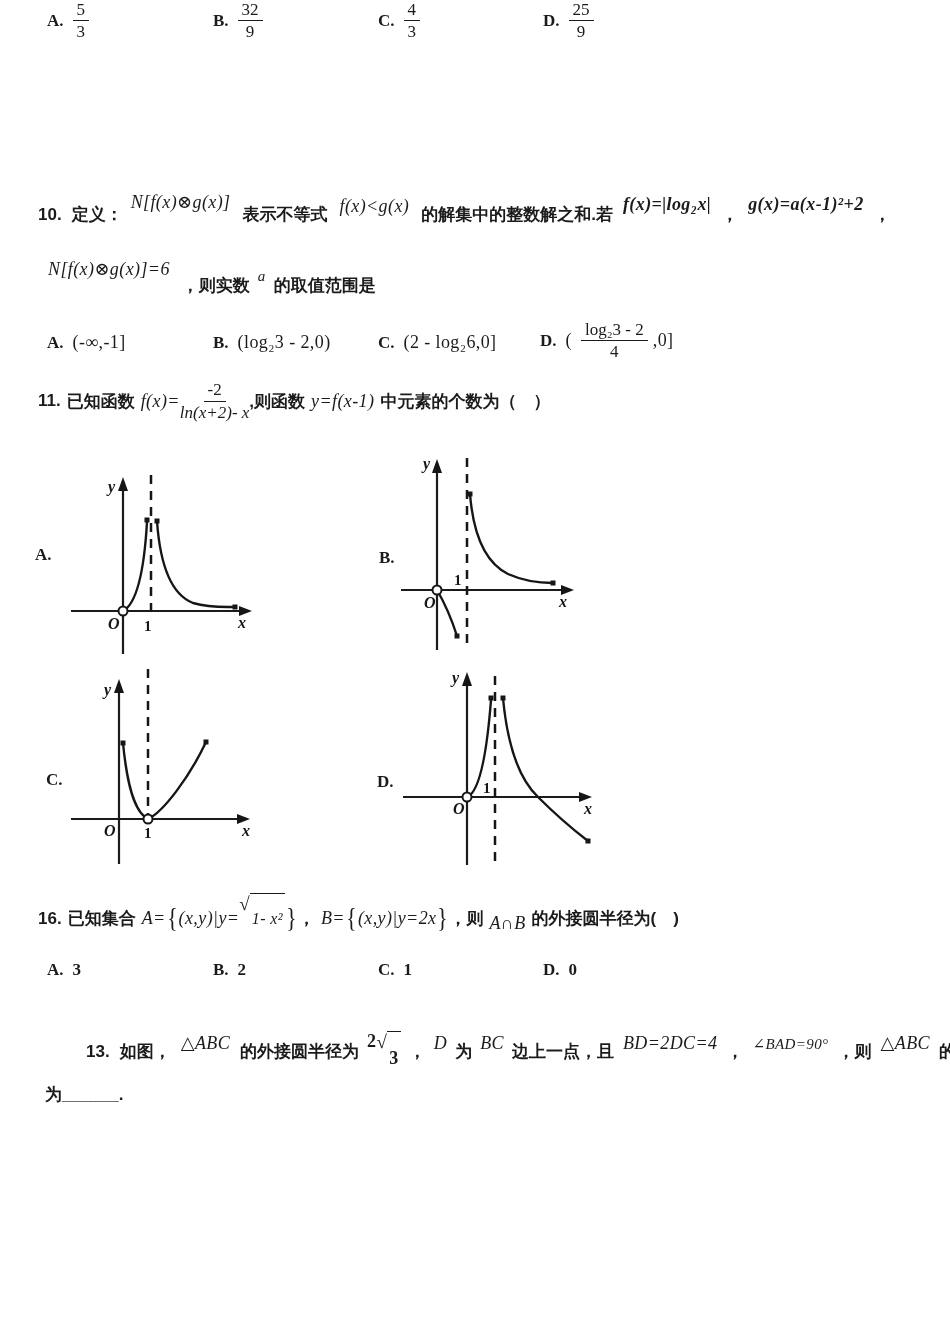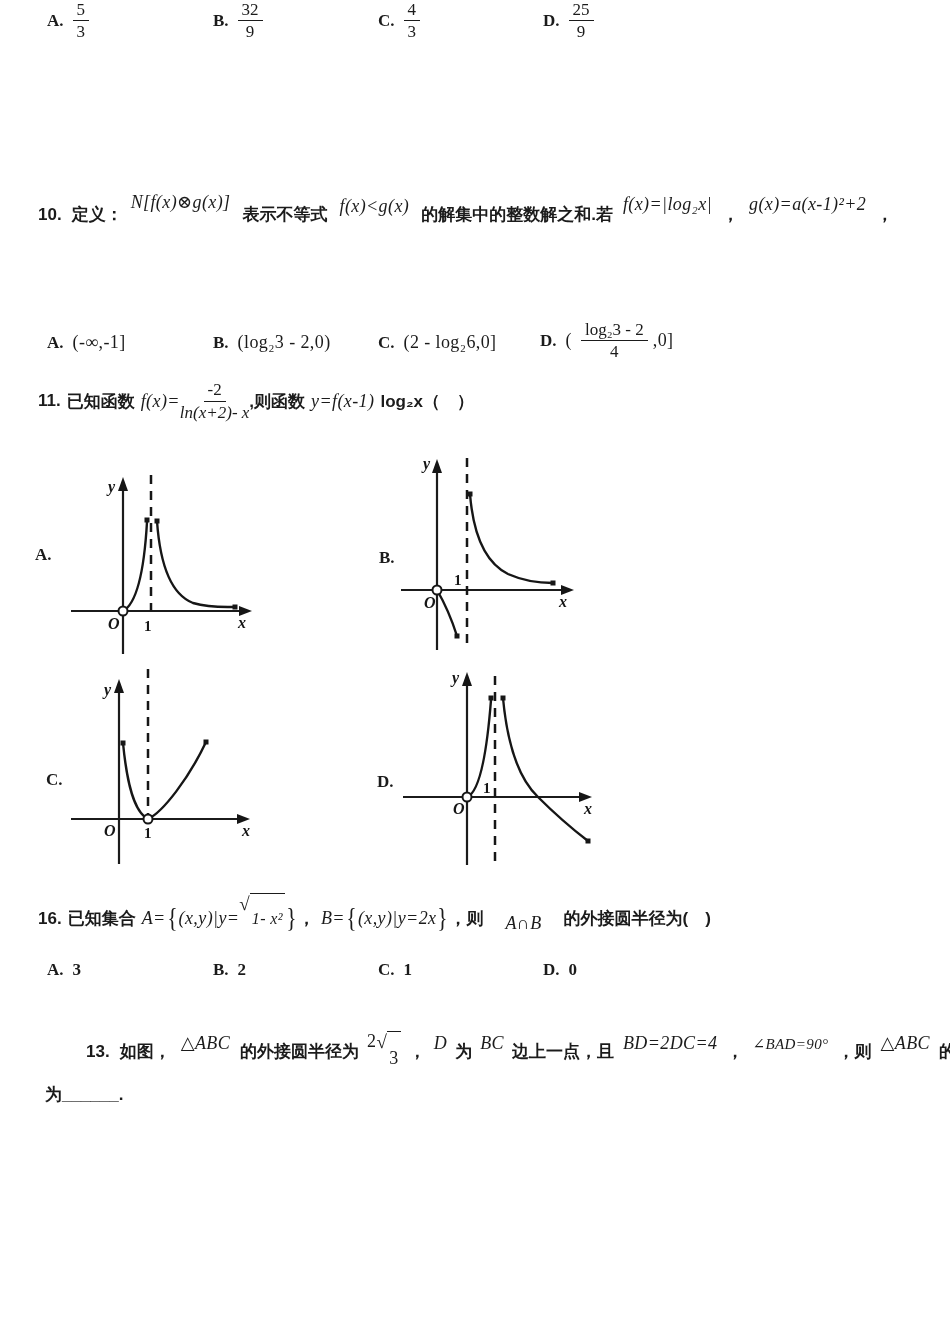--- a/index.html
+++ b/index.html
@@ -13,21 +13,21 @@
   .opt{position:absolute;display:inline-flex;align-items:center;gap:9px;}
   .frac{display:inline-flex;flex-direction:column;align-items:center;vertical-align:middle;
         font-family:"Liberation Serif","DejaVu Serif",serif;font-size:17px;line-height:1.12;}
   .frac .num{border-bottom:1.6px solid #1b1b1b;padding:0 4px 1px;}
   .frac .den{padding-top:1px;}
   .sqrt{display:inline-flex;align-items:flex-start;font-style:normal;}
   .sqrt .sign{font-size:19px;line-height:1;transform:translateY(1px);}
   .sqrt .rad{border-top:1.6px solid #1b1b1b;padding:16px 2px;font-style:italic;}
   .brace{font-size:27px;font-style:normal;vertical-align:-2px;line-height:1;transform:scaleX(.8);display:inline-block;}
   .raise8{position:relative;top:-8px;}
-  .raise10{position:relative;top:-10px;}
+  .raise10{position:relative;top:-10px;font-weight:bold;}
   .raise12{position:relative;top:-12px;}
   .drop16{position:relative;top:16px;}
   .drop5{position:relative;top:5px;}
   .small{font-size:15px;}
   .flexrow{display:inline-flex;align-items:center;}
   .gline{stroke:#1b1b1b;stroke-width:2.2;fill:none;}
   .gcurve{stroke:#161616;stroke-width:2.4;fill:none;stroke-linecap:round;}
   .gdash{stroke:#161616;stroke-width:2.5;fill:none;stroke-dasharray:9 7;}
   .gdot{fill:#161616;}
   .gopen{fill:#ffffff;stroke:#161616;stroke-width:2;}
@@ -76,20 +76,26 @@
     <span class="math raise12" style="margin:0 8px 0 4px">N[f(x)⊗g(x)]</span>
     <span class="cn">表示不等式</span>
     <span class="math raise8" style="margin:0 8px">f(x)&lt;g(x)</span>
     <span class="cn">的解集中的整数解之和.若</span>
     <span class="math raise10" style="margin:0 6px">f(x)=|log₂x|</span>
     <span class="cn">，</span>
     <span class="math raise10" style="margin:0 6px">g(x)=a(x-1)²+2</span>
     <span class="cn">，</span>
   </div>
 
+  <div class="abs" style="left:48px;top:258px;">
+    <span class="math">N[f(x)⊗g(x)]=6</span>
+    <span class="cn drop16" style="margin-left:8px">，则实数</span>
+    <span class="math small" style="position:relative;top:6px;margin:0 4px">a</span>
+    <span class="cn drop16">的取值范围是</span>
+  </div>
 
   <div class="abs" style="left:0;top:318px;width:950px;height:55px;">
     <span class="opt" style="left:47px;top:14px">
       <span class="olabel">A.</span>
       <span class="mathup">(-∞,-1]</span>
     </span>
     <span class="opt" style="left:213px;top:14px">
       <span class="olabel">B.</span>
       <span class="mathup">(log₂3 - 2,0)</span>
     </span>
@@ -111,21 +117,21 @@
   <div class="abs flexrow" style="left:38px;top:375px;height:52px;">
     <span class="cn">11.</span>
     <span class="cn" style="margin:0 6px 0 6px">已知函数</span>
     <span class="math">f(x)=</span>
     <span class="frac">
         <span class="num">-2</span>
         <span class="den" style="font-style:italic">ln(x+2)- x</span>
       </span>
     <span class="cn">,则函数</span>
     <span class="math" style="margin:0 6px">y=f(x-1)</span>
-    <span class="cn">log₂x（　）</span>
+    <span class="cn">中元素的个数为（　）</span>
   </div>
 
   <span class="abs olabel" style="left:35px;top:545px;">A.</span>
   <span class="abs olabel" style="left:379px;top:548px;">B.</span>
   <span class="abs olabel" style="left:46px;top:770px;">C.</span>
   <span class="abs olabel" style="left:377px;top:772px;">D.</span>
 
   <svg class="abs" style="left:68px;top:466px;" width="200" height="195">
     <line class="gline" x1="55" y1="18" x2="55" y2="188"></line>
     <polygon class="gdot" points="55,11 50,25 60,25"></polygon>
@@ -206,21 +212,21 @@
         <span class="sign">√</span>
         <span class="rad math" style="font-size:16px">1- x²</span>
       </span>
     <span class="brace">}</span>
     <span class="cn">，</span>
     <span class="math" style="margin-left:6px">B=</span>
     <span class="brace">{</span>
     <span class="math">(x,y)|y=2x</span>
     <span class="brace">}</span>
     <span class="cn">，则</span>
-    <span class="math drop5" style="margin:0 22px">A∩B</span>
+    <span class="math drop5" style="margin:0 6px">A∩B</span>
     <span class="cn">的外接圆半径为(　)</span>
   </div>
 
   <div class="abs" style="left:0;top:960px;width:950px;height:26px;">
     <span class="opt" style="left:47px">
       <span class="olabel">A.</span>
       <span class="olabel">3</span>
     </span>
     <span class="opt" style="left:213px">
       <span class="olabel">B.</span>

